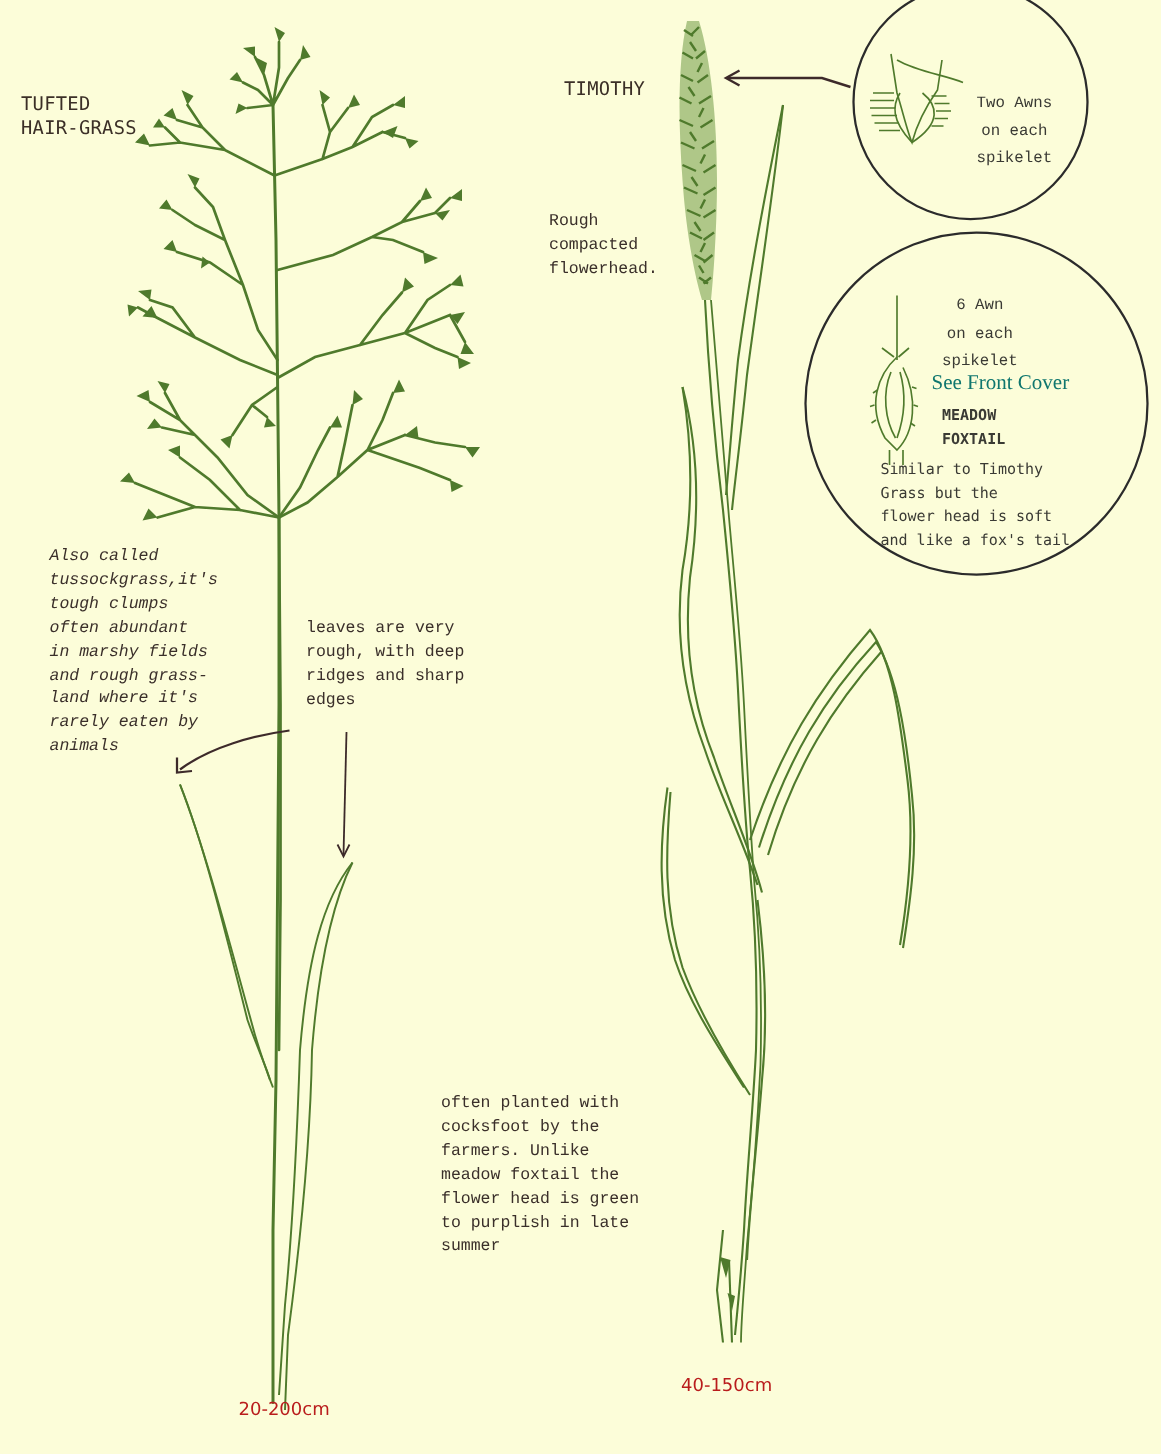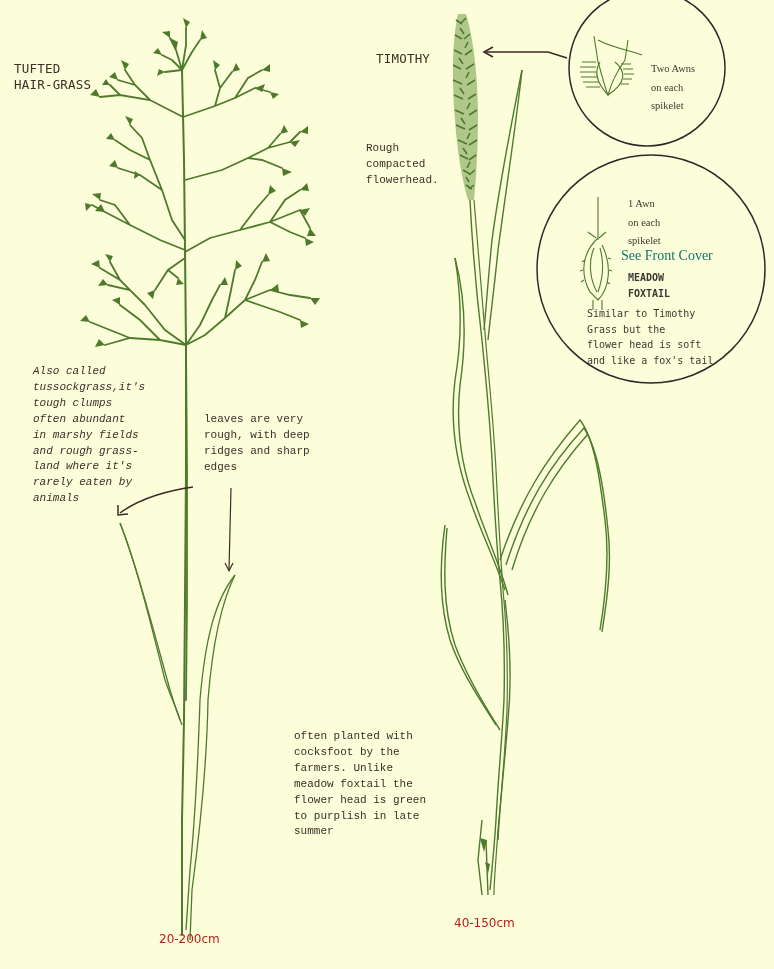--- a/index.html
+++ b/index.html
@@ -13,22 +13,22 @@
     svg.art { position: absolute; left: 0; top: 0; }
     .label-title {
       font-family: "DejaVu Sans Mono", monospace;
       font-size: 12.5px; line-height: 16px; letter-spacing: 0.2px; color: #3b2f27;
     }
     .note {
       font-family: "Liberation Mono", "DejaVu Sans Mono", monospace;
       font-size: 11px; line-height: 15.9px; color: #3a2f2a; white-space: pre;
     }
     .note-sm {
-      font-family: Liberation Serif, serif;
-      font-size: 10.5px; line-height: 18.5px; color: #3a3a34; white-space: pre;
+      font-family: Liberation Mono, monospace;
+      font-size: 10.5px; line-height: 18.5px; color: #3a3a34; white-space: pre; text-align: center;
     }
     .note-circle {
       font-family: "DejaVu Sans Mono", monospace;
       font-size: 10px; line-height: 15.5px; color: #3a3a34; white-space: pre;
     }
     .see-cover {
       font-family: "Liberation Serif", "DejaVu Serif", serif;
       font-size: 14px; color: #0f766e; white-space: pre;
     }
     .measure {
@@ -181,21 +181,21 @@
 flower head is green
 to purplish in late
 summer</div>
 
 <div class="abs measure" style="left:454px; top:916px;">40-150cm</div>
 
 <div class="abs note-sm" style="left:651px; top:60px;">Two Awns
 on each
 spikelet</div>
 
-<div class="abs note-sm" style="left:628px; top:195px;">1 Awn
+<div class="abs note-sm" style="left:628px; top:195px;">6 Awn
 on each
 spikelet</div>
 
 <div class="abs see-cover" style="left:621px; top:248px;">See Front Cover</div>
 
 <div class="abs note-circle" style="left:628px; top:270px;font-weight:bold;">MEADOW
 FOXTAIL</div>
 
 <div class="abs note-circle" style="left:587px; top:306px;">Similar to Timothy
 Grass but the

